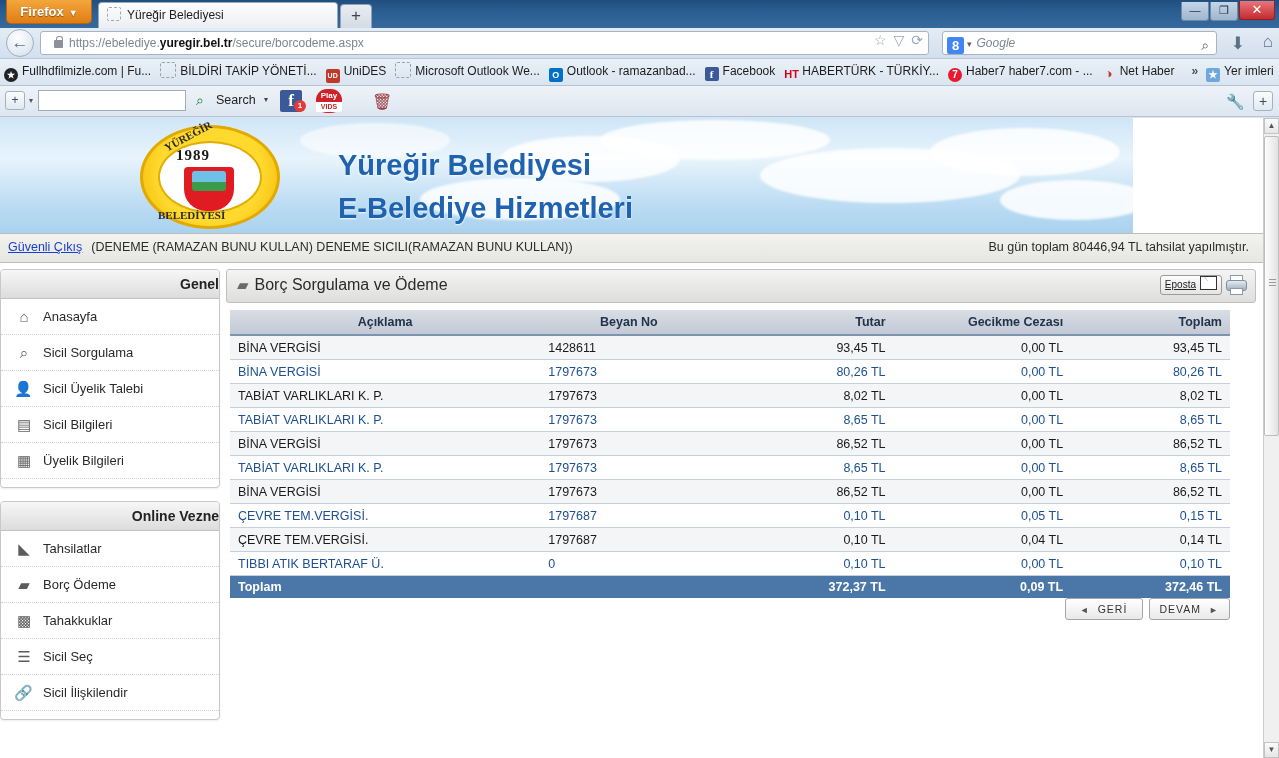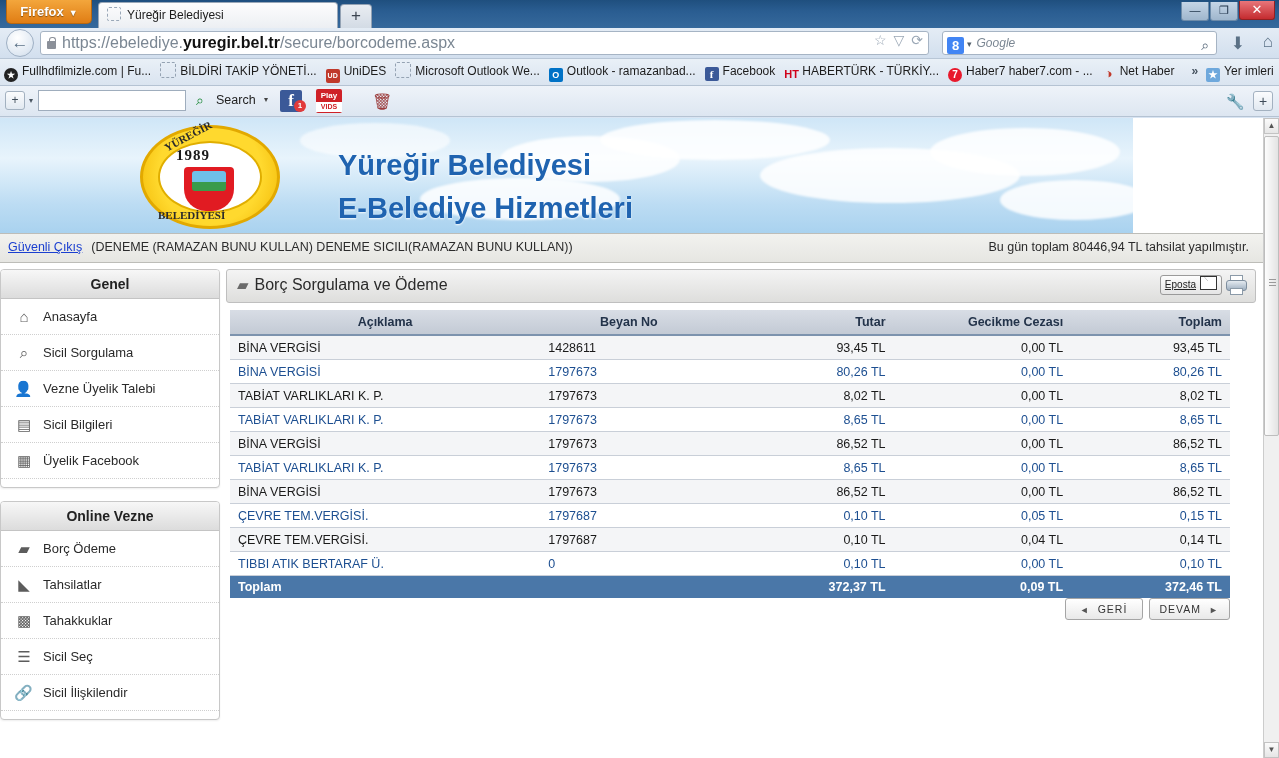--- a/index.html
+++ b/index.html
@@ -72,22 +72,22 @@
   }
   .backbtn{
     position:absolute;left:6px;top:1px;width:28px;height:28px;border-radius:50%;
     background:radial-gradient(circle at 40% 30%,#ffffff,#dfe8f2 70%,#c4d2e1);
     border:1px solid #9fb0c4;box-sizing:border-box;
     text-align:center;line-height:25px;font-size:17px;color:#5d7388;font-weight:bold;
   }
   .urlbox{
     position:absolute;left:40px;top:3px;right:350px;height:24px;
     background:#fff;border:1px solid #a6b4c4;border-radius:3px;
-    box-sizing:border-box;line-height:22px;padding-left:6px;
-    font-size:16px;color:#6a7683;white-space:nowrap;overflow:hidden;
+    box-sizing:border-box;line-height:22px;padding-left:13px;
+    font-size:12px;color:#6a7683;white-space:nowrap;overflow:hidden;
   }
   .lock{
     display:inline-block;width:9px;height:8px;background:#8b9099;
     border-radius:1px;position:relative;vertical-align:-1px;margin-right:6px;
   }
   .lock:before{
     content:"";position:absolute;left:2px;top:-4px;width:5px;height:5px;
     border:1.5px solid #8b9099;border-bottom:none;border-radius:3px 3px 0 0;
   }
   .url-strong{color:#111;font-weight:bold;}
@@ -155,21 +155,21 @@
   .fbico{
     position:absolute;left:280px;top:4px;width:22px;height:22px;background:#3b5998;
     color:#fff;font-family:"Liberation Serif",serif;font-weight:bold;font-size:17px;
     text-align:center;line-height:21px;border-radius:2px;
   }
   .fbbadge{
     position:absolute;left:294px;top:14px;width:12px;height:12px;background:#e23b3b;color:#fff;
     border-radius:50%;font-size:8px;text-align:center;line-height:12px;font-weight:bold;
   }
   .playvids{
-    position:absolute;left:316px;top:3px;width:26px;height:24px;background:#cf2127;border-radius:2px;
+    position:absolute;left:316px;top:3px;width:26px;height:24px;background:#cf2127;border-radius:11px;
     color:#fff;font-size:8px;font-weight:bold;text-align:center;line-height:10px;padding-top:2px;box-sizing:border-box;
   }
   .playvids .pv2{display:block;background:#fff;color:#cf2127;font-size:7px;margin-top:1px;}
   .trashico{position:absolute;left:372px;top:6px;font-size:16px;color:#9b3b3b;}
   .wrenchico{position:absolute;right:34px;top:7px;font-size:15px;color:#6b7b8b;}
   .pluscirc{
     position:absolute;right:6px;top:5px;width:20px;height:20px;border:1px solid #a3b1c0;border-radius:3px;
     background:linear-gradient(#fbfcfd,#e2e9f1);text-align:center;line-height:18px;font-size:14px;color:#3f4c59;box-sizing:border-box;
   }
 
@@ -241,21 +241,21 @@
   .ub-right{position:absolute;right:14px;top:6px;color:#2b2b2b;}
 
   
   .content{position:relative;width:1263px;height:470px;background:#fff;}
   .sidebar{position:absolute;left:0;top:6px;width:220px;}
   .panelbox{
     width:218px;background:#fff;border:1px solid #c8c8c8;border-radius:4px;
     box-shadow:0 1px 2px rgba(0,0,0,.07);margin-bottom:13px;overflow:hidden;
   }
   .panelhdr{
-    height:28px;line-height:28px;text-align:center;font-weight:bold;font-size:14px;color:#222;
+    height:28px;line-height:28px;text-align:right;font-weight:bold;font-size:14px;color:#222;
     background:linear-gradient(#f7f7f7,#dcdcdc);border-bottom:1px solid #c4c4c4;
   }
   .menuitem{
     height:35px;line-height:35px;padding-left:12px;font-size:13px;color:#2a2a2a;
     border-bottom:1px dotted #cfcfcf;white-space:nowrap;
   }
   .panelbox .menuitem:last-child{border-bottom:1px dotted #cfcfcf;}
   .mi-ico{
     display:inline-block;width:22px;text-align:center;margin-right:8px;
     color:#5c5c5c;font-size:15px;vertical-align:-1px;
@@ -447,30 +447,30 @@
       </div>
 
       <div class="content">
 
         <div class="sidebar">
 
           <div class="panelbox">
             <div class="panelhdr">Genel</div>
             <div class="menuitem"><span class="mi-ico">⌂</span><span>Anasayfa</span></div>
             <div class="menuitem"><span class="mi-ico">⌕</span><span>Sicil Sorgulama</span></div>
-            <div class="menuitem"><span class="mi-ico">👤</span><span>Vezne Üyelik Talebi</span></div>
+            <div class="menuitem"><span class="mi-ico">👤</span><span>Sicil Üyelik Talebi</span></div>
             <div class="menuitem"><span class="mi-ico">▤</span><span>Sicil Bilgileri</span></div>
-            <div class="menuitem"><span class="mi-ico">▦</span><span>Üyelik Facebook</span></div>
+            <div class="menuitem"><span class="mi-ico">▦</span><span>Üyelik Bilgileri</span></div>
             <div class="padbot"></div>
           </div>
 
           <div class="panelbox">
             <div class="panelhdr">Online Vezne</div>
+            <div class="menuitem"><span class="mi-ico">◣</span><span>Tahsilatlar</span></div>
             <div class="menuitem"><span class="mi-ico">▰</span><span>Borç Ödeme</span></div>
-            <div class="menuitem"><span class="mi-ico">◣</span><span>Tahsilatlar</span></div>
             <div class="menuitem"><span class="mi-ico">▩</span><span>Tahakkuklar</span></div>
             <div class="menuitem"><span class="mi-ico">☰</span><span>Sicil Seç</span></div>
             <div class="menuitem"><span class="mi-ico">🔗</span><span>Sicil İlişkilendir</span></div>
             <div class="padbot"></div>
           </div>
 
         </div>
 
         <div class="main">
           <div class="mainhdr">

